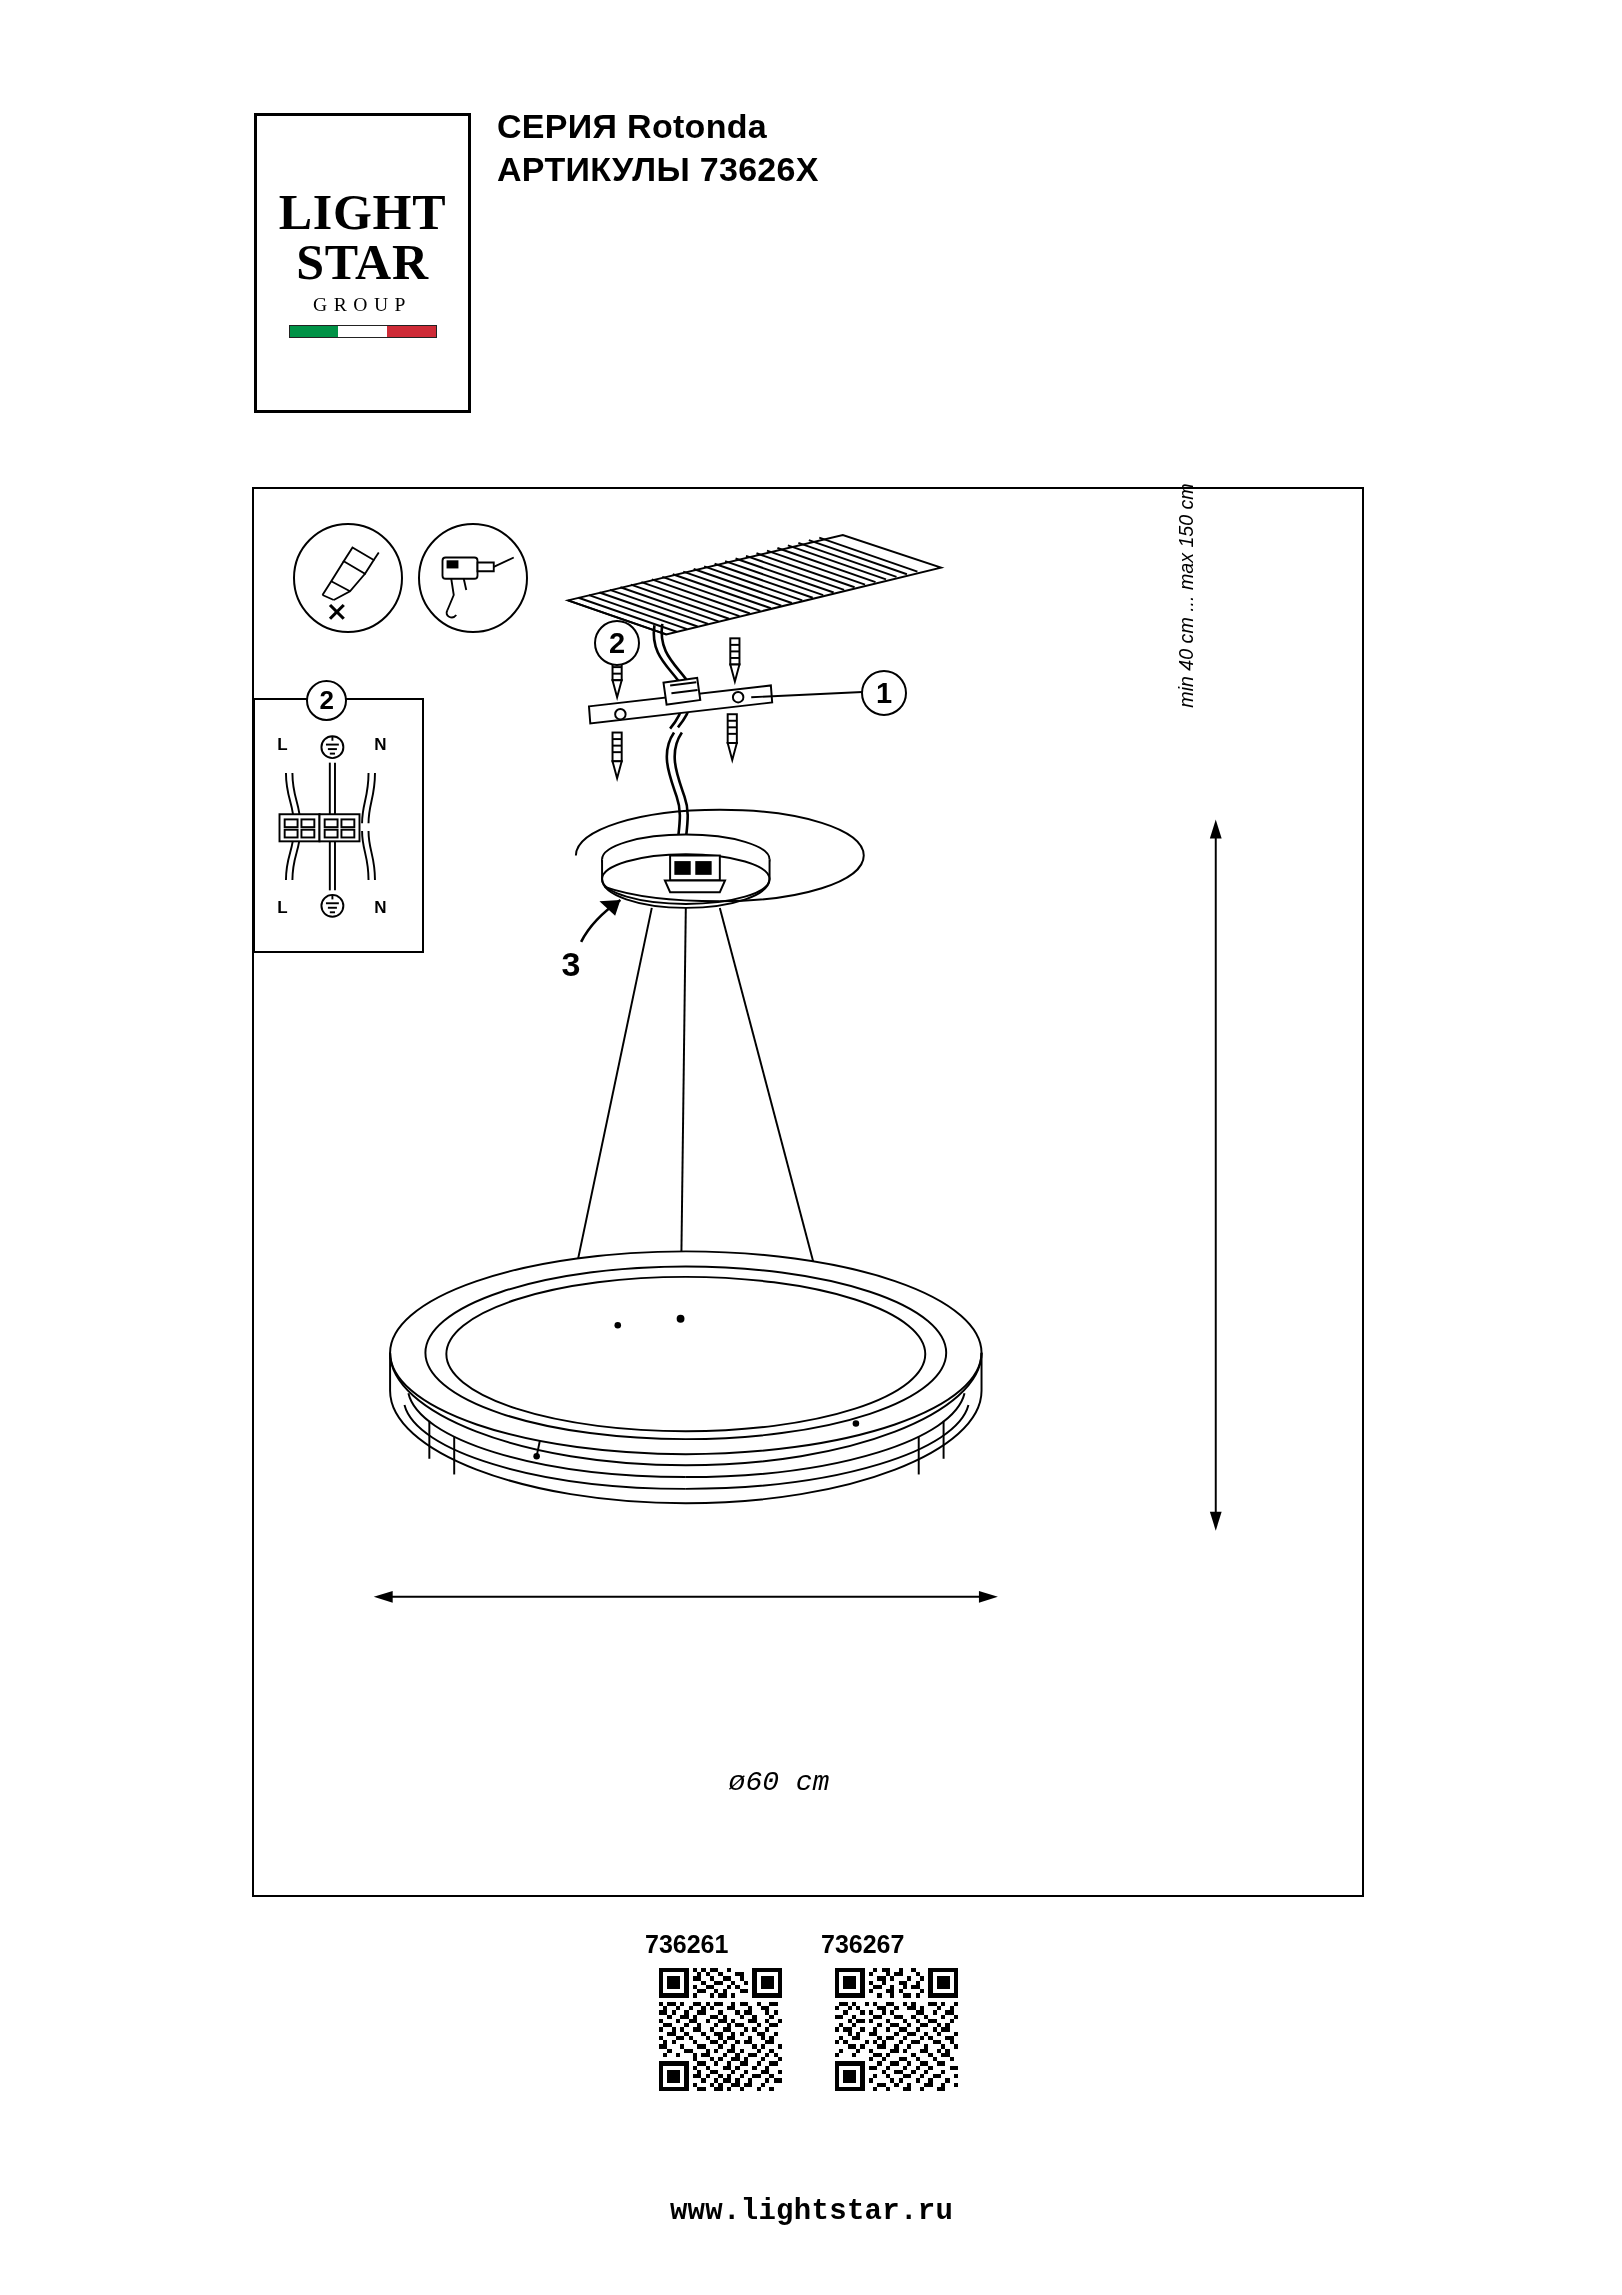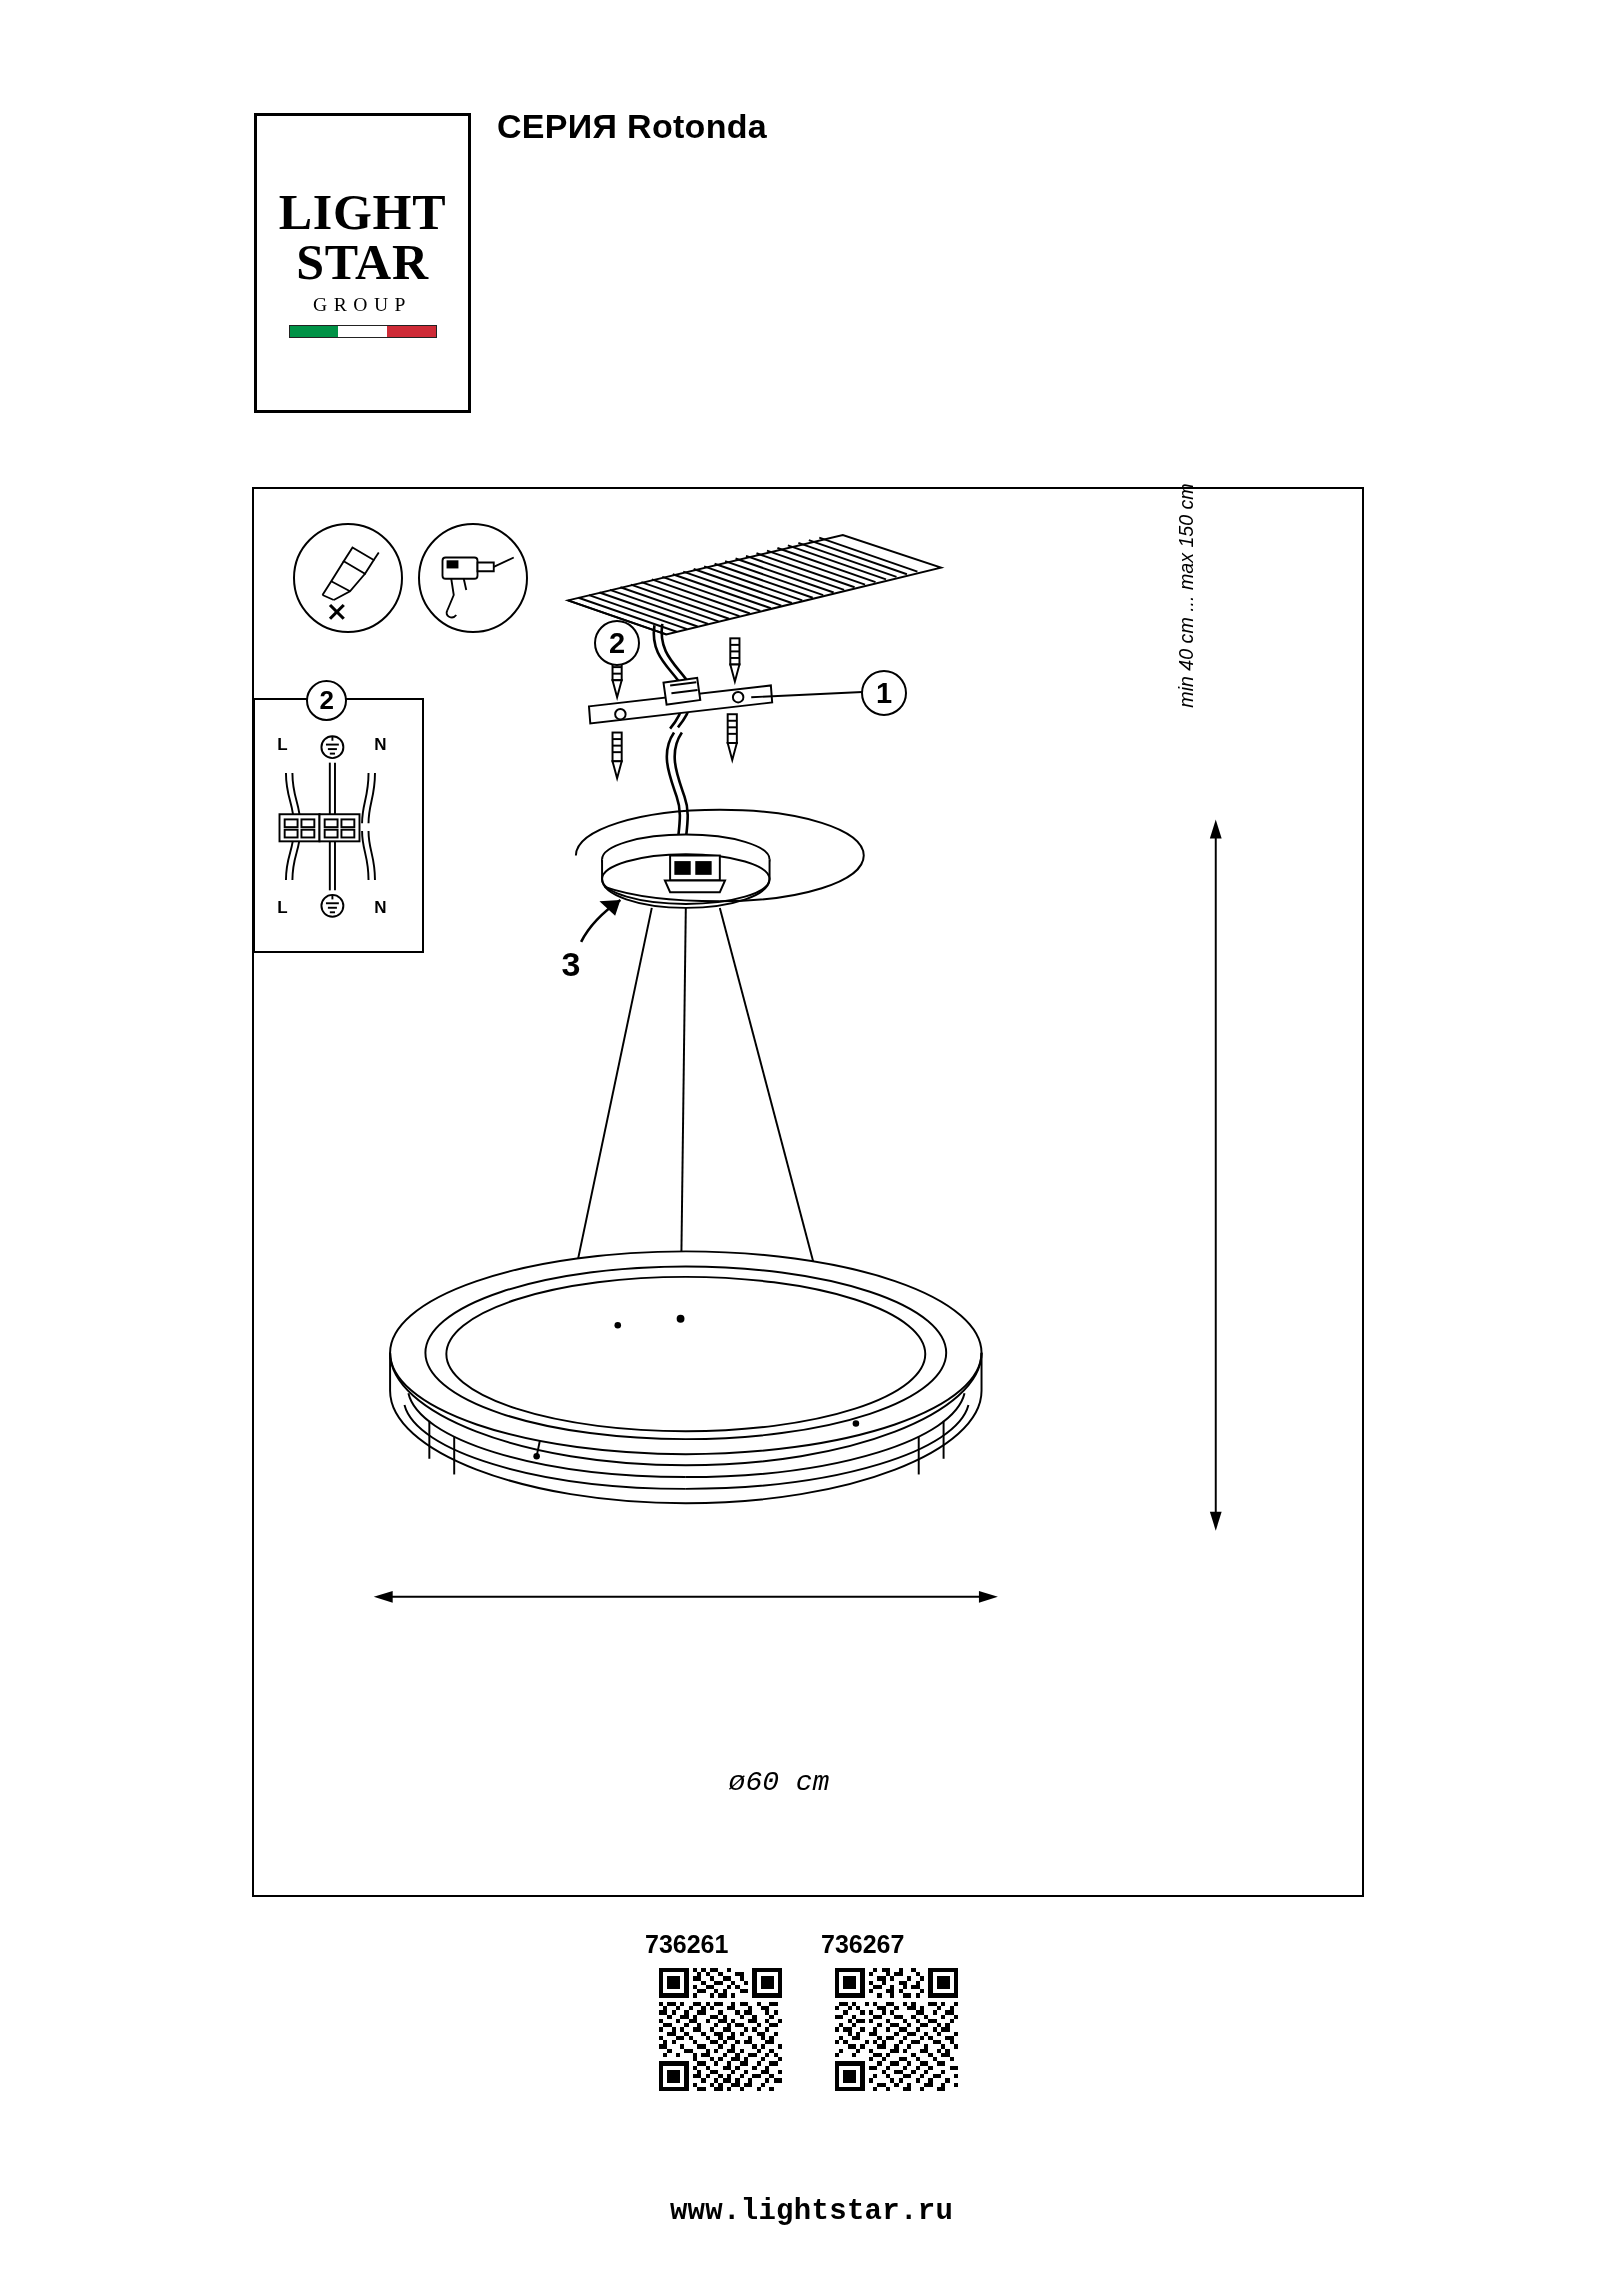--- a/index.html
+++ b/index.html
@@ -234,20 +234,21 @@
       <div id="flag">
         <div class="g"></div>
           <div class="w"></div>
           <div class="r"></div>
       </div>
     </div>
   </div>
 
   <div id="title-block">
     <div class="title-line l1">СЕРИЯ Rotonda</div>
+    <div class="title-line l2">АРТИКУЛЫ 73626X</div>
   </div>
 
 </div>
 
 <div id="main-frame">
 
   <div id="icon-no-glue">
     <svg viewBox="0 0 168 168" width="105" height="105" style="display:block">
       <g stroke="#000" stroke-width="3" fill="none">
         <path d="M92 36 L126 56 L112 78 L78 58 Z" fill="#fff"></path>

